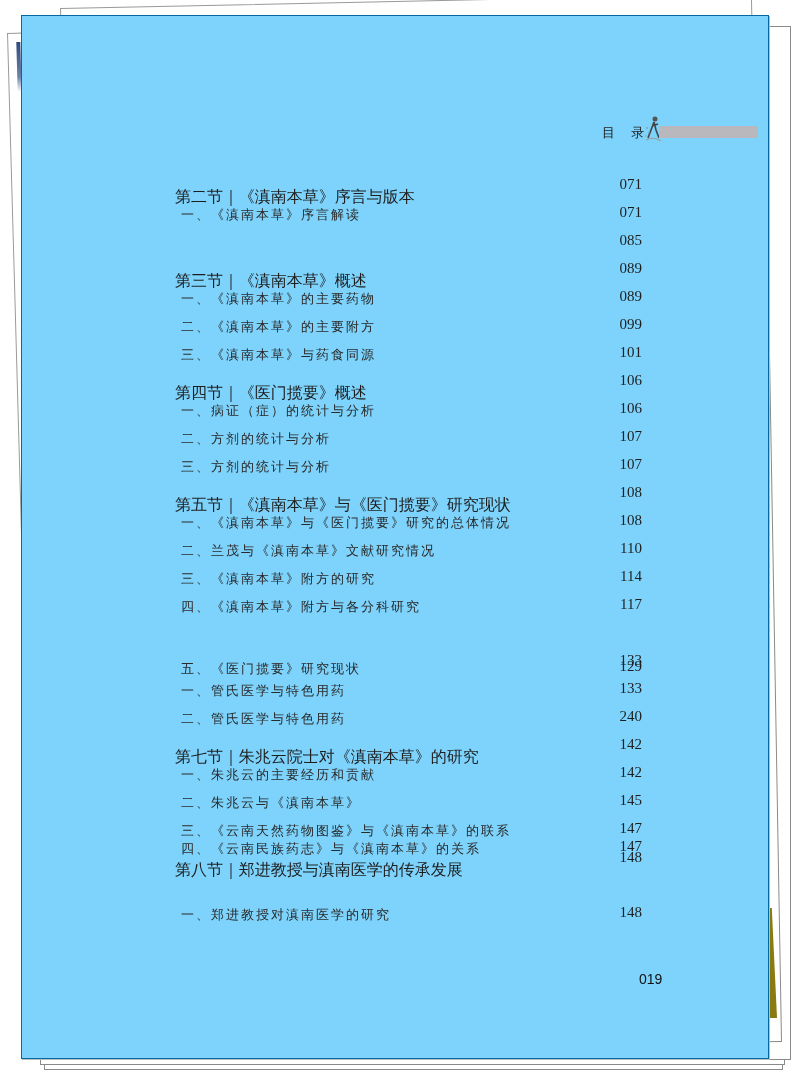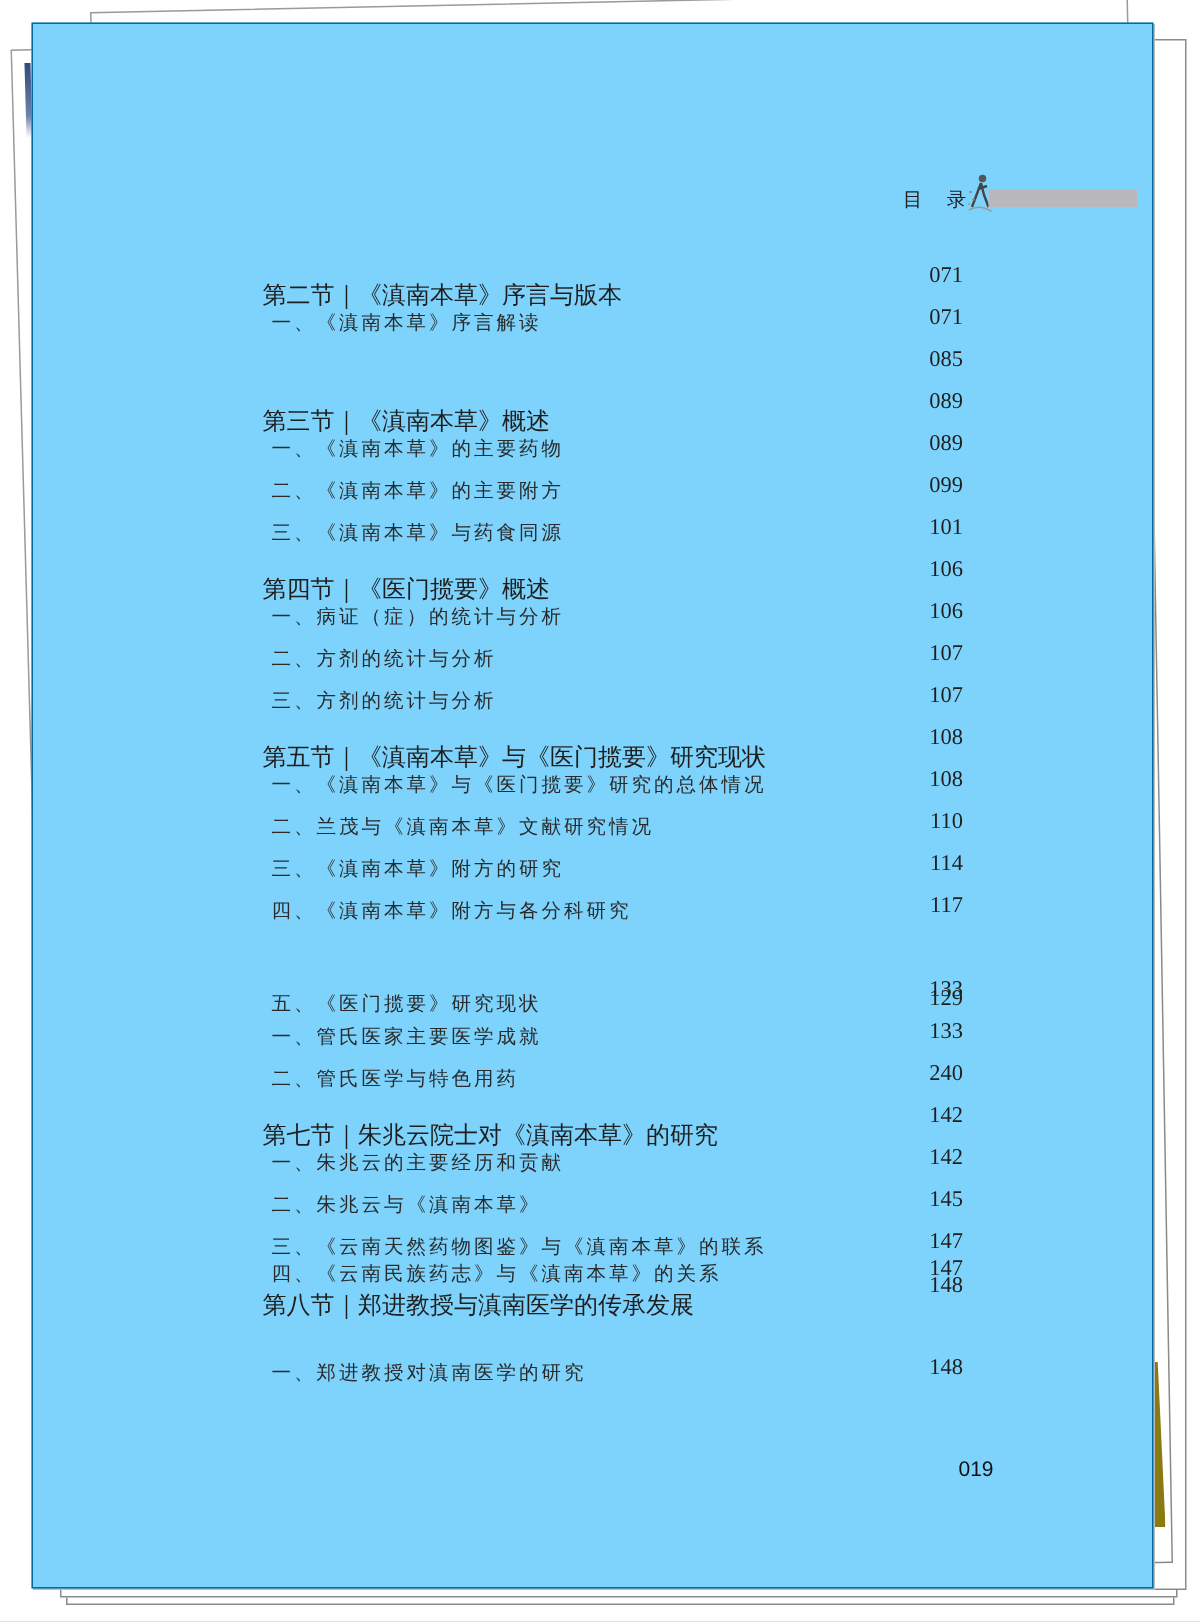--- a/index.html
+++ b/index.html
@@ -160,21 +160,21 @@
       <span class="num">117</span>
     </div>
     <div class="row item" style="top:639px">
       <span class="label">五、《医门揽要》研究现状</span>
       <span class="num">129</span>
     </div>
     <div class="row section" style="top:633px">
       <span class="num">133</span>
     </div>
     <div class="row item" style="top:661px">
-      <span class="label">一、管氏医家主要医学成就</span>
+      <span class="label">一、管氏医学与特色用药</span>
       <span class="num">133</span>
     </div>
     <div class="row item" style="top:689px">
       <span class="label">二、管氏医学与特色用药</span>
       <span class="num">240</span>
     </div>
     <div class="row section" style="top:717px">
       <span class="label">第七节｜朱兆云院士对《滇南本草》的研究</span>
       <span class="num">142</span>
     </div>

